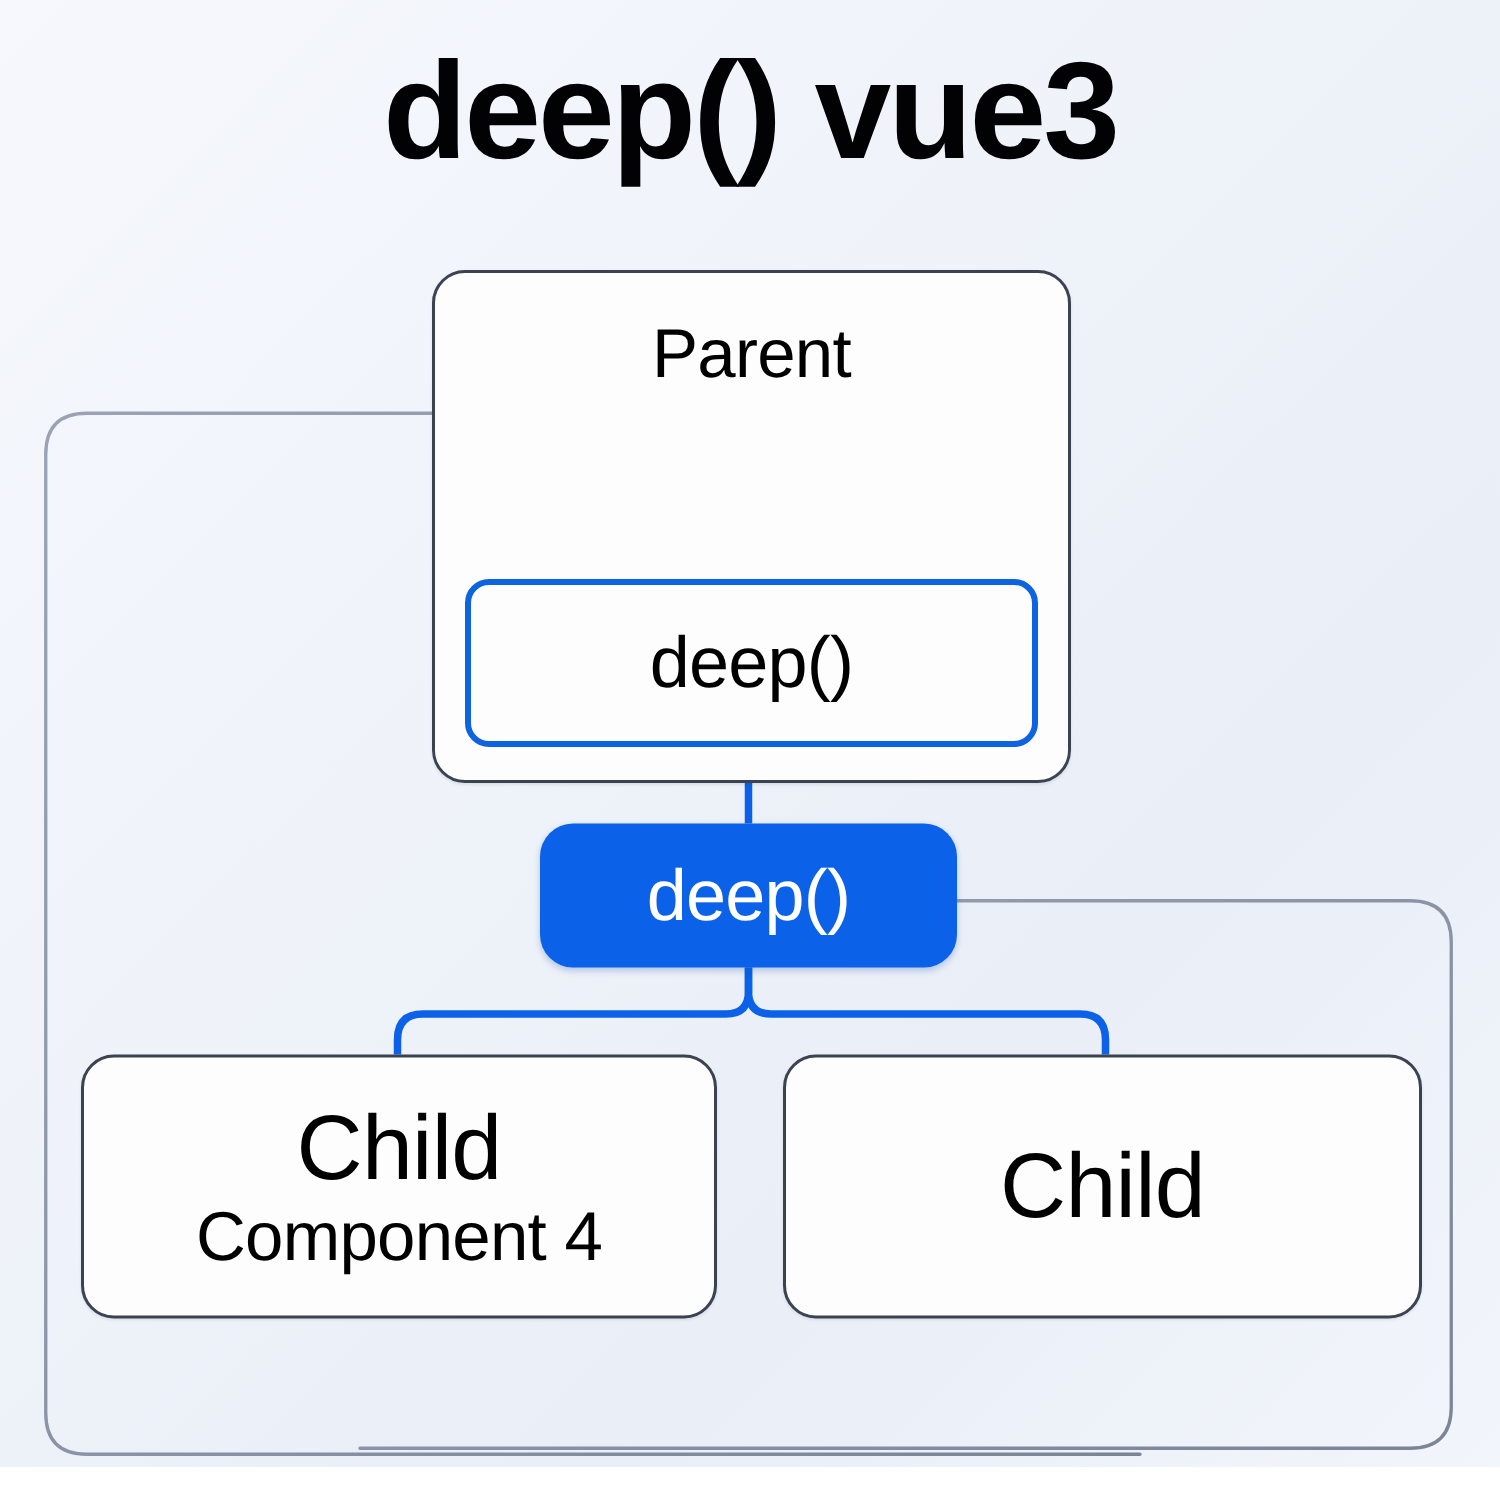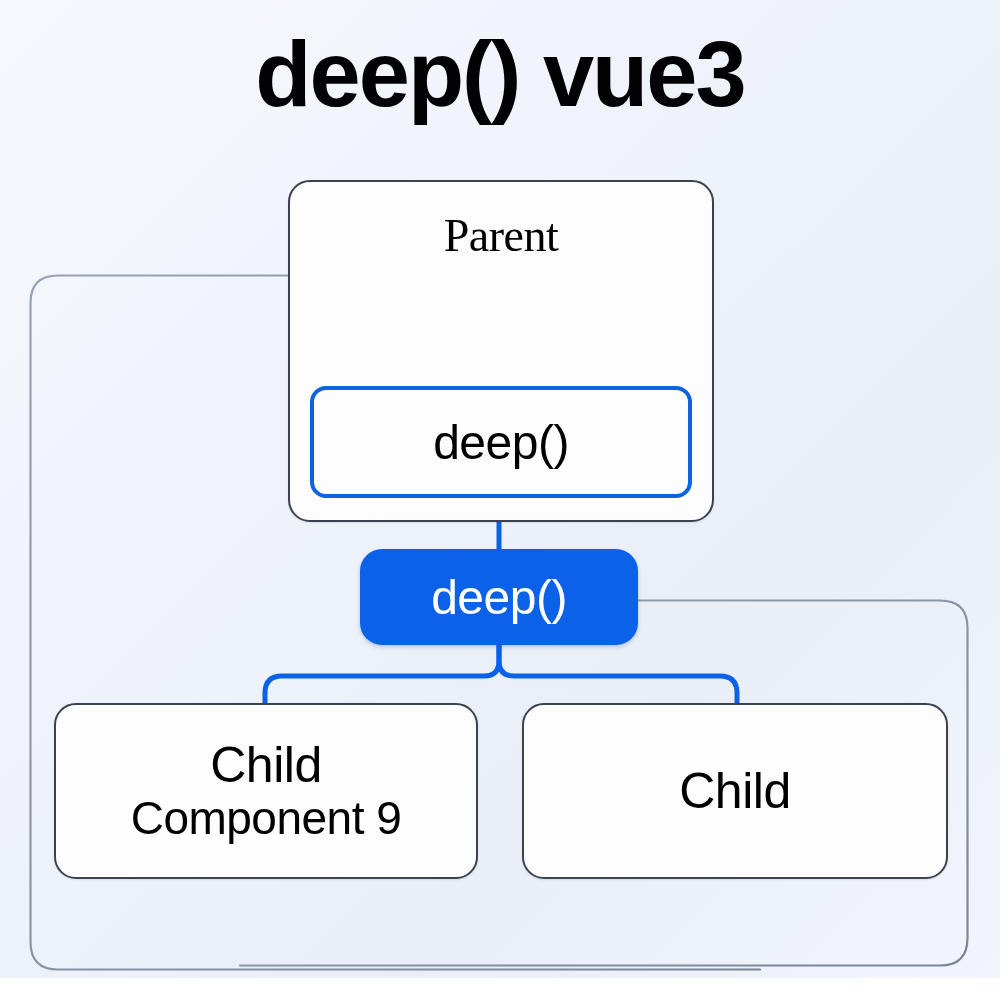--- a/index.html
+++ b/index.html
@@ -74,21 +74,20 @@
     height: 342px;
     justify-content: flex-start;
     padding-top: 28px;
   }
   .node-title {
     font-size: 46px;
     line-height: 1.12;
     text-align: center;
     letter-spacing: -0.5px;
     color: #000;
-    font-family: Liberation Serif, serif;
   }
 
   #parent-deep-box {
     position: absolute;
     left: 310px;
     top: 386px;
     width: 382px;
     height: 112px;
     background: #fdfdfe;
     border: 4px solid #0d63e0;
@@ -127,21 +126,21 @@
     height: 176px;
     justify-content: center;
   }
   #child2-node {
     left: 522px;
     top: 703px;
     width: 426px;
     height: 176px;
     justify-content: center;
   }
-  .child-line1 { font-size: 50px; line-height: 1.1; letter-spacing: -0.5px; }
+  .child-line1 { font-size: 61px; line-height: 1.1; letter-spacing: -0.5px; }
   .child-line2 { font-size: 46px; line-height: 1.1; letter-spacing: -0.5px; }
 </style>
 </head>
 <body>
 
 <div id="stage">
 
   <div id="title">deep() vue3</div>
 
   <svg class="group-svg" viewBox="0 0 1000 1000" xmlns="http://www.w3.org/2000/svg">
@@ -173,20 +172,20 @@
   <div id="parent-deep-box">
     <span>deep()</span>
   </div>
 
   <div id="deep-pill">
     <span>deep()</span>
   </div>
 
   <div class="node" id="child1-node">
     <div class="child-line1">Child</div>
-    <div class="child-line2">Component 9</div>
+    <div class="child-line2">Component 4</div>
   </div>
 
   <div class="node" id="child2-node">
     <div class="child-line1">Child</div>
   </div>
 
 </div>
 
 </body></html>

